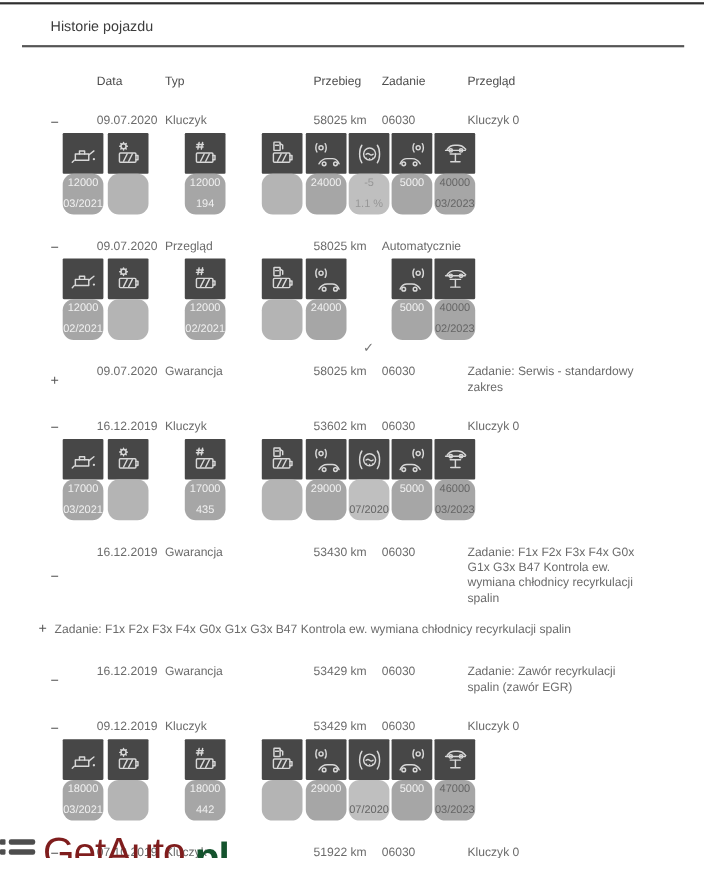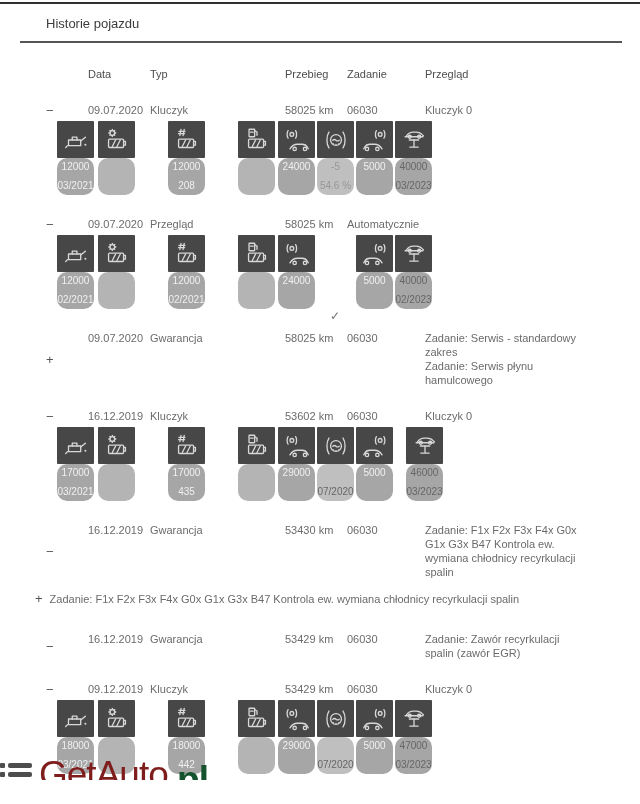--- a/index.html
+++ b/index.html
@@ -115,21 +115,21 @@
                   <path d="M9.6 4.8l-1.2 6.4M13 4.8l-1.2 6.4M7.4 6.8h6.4M7 9.2h6.4"></path>
                   <rect x="7" y="15" width="16" height="9" rx="1"></rect>
                   <path d="M23 17.5h2v4h-2"></path>
                   <path d="M11 23l3.5-7M16 23l3.5-7"></path>
                 </g>
               </svg>
             </span>
           </div>
           <div class="tile-body">
             <span class="tile-v v1">12000</span>
-            <span class="tile-v v2">208</span>
+            <span class="tile-v v2">194</span>
           </div>
         </div>
         <div class="tile blank" style="left: 198px;">
           <div class="tile-head">
             <span>
               <svg viewBox="0 0 32 32">
                 <g fill="none" stroke="#d8d8d8" stroke-width="1.4" stroke-linecap="round" stroke-linejoin="round">
                   <rect x="7.5" y="4.5" width="6" height="8" rx="0.5"></rect>
                   <path d="M9 7.5h3"></path>
                   <path d="M13.5 6l2.5 1.5V11"></path>
@@ -174,21 +174,21 @@
                   <path d="M23.5 7.5c2.9 4 2.9 13 0 17"></path>
                   <circle cx="16" cy="16" r="5.8"></circle>
                   <path d="M12.6 16.2c1.1-1 2.3-1 3.4 0s2.3 1 3.4 0"></path>
                   <path d="M13 20h.01M16 20.6h.01M19 20h.01"></path>
                 </g>
               </svg>
             </span>
           </div>
           <div class="tile-body">
             <span class="tile-v v1">-5</span>
-            <span class="tile-v v2">54.6 %</span>
+            <span class="tile-v v2">1.1 %</span>
           </div>
         </div>
         <div class="tile" style="left: 316px;">
           <div class="tile-head">
             <span>
               <svg viewBox="0 0 32 32">
                 <g fill="none" stroke="#d8d8d8" stroke-width="1.4" stroke-linecap="round" stroke-linejoin="round">
                   <path d="M17.5 6c-1.4 2-1.4 6 0 8"></path>
                   <circle cx="21.5" cy="10" r="2"></circle>
                   <path d="M25.5 6c1.4 2 1.4 6 0 8"></path>
@@ -376,21 +376,20 @@
         </div>
       </div>
       <div class="grid entry">
         <button class="toggle cell">+</button>
         <span class="cell">09.07.2020</span>
         <span class="cell">Gwarancja</span>
         <span class="cell">58025 km</span>
         <span class="cell">06030</span>
         <div class="cell przeglad-cell">
           <div>Zadanie: Serwis - standardowy zakres</div>
-          <div>Zadanie: Serwis płynu hamulcowego</div>
         </div>
       </div>
       <div class="grid entry">
         <button class="toggle cell">−</button>
         <span class="cell">16.12.2019</span>
         <span class="cell">Kluczyk</span>
         <span class="cell">53602 km</span>
         <span class="cell">06030</span>
         <div class="cell przeglad-cell">
           <div>Kluczyk 0</div>
@@ -525,21 +524,21 @@
                   <circle cx="18.5" cy="25.5" r="1.8"></circle>
                 </g>
               </svg>
             </span>
           </div>
           <div class="tile-body">
             <span class="tile-v v1">5000</span>
             <span class="tile-v v2"></span>
           </div>
         </div>
-        <div class="tile text-dark" style="left: 366px;">
+        <div class="tile text-dark" style="left: 355px;">
           <div class="tile-head">
             <span>
               <svg viewBox="0 0 32 32">
                 <g fill="none" stroke="#d8d8d8" stroke-width="1.4" stroke-linecap="round" stroke-linejoin="round">
                   <path d="M8 11.5c1.8-2.8 4-4 7.5-4h3c2.8 0 5 1.2 6.5 3l1 1"></path>
                   <path d="M6.5 12.5h19"></path>
                   <circle cx="11.5" cy="12.5" r="1.6"></circle>
                   <circle cx="21.5" cy="12.5" r="1.6"></circle>
                   <path d="M11 16h10"></path>
                   <path d="M16 16v7"></path>

